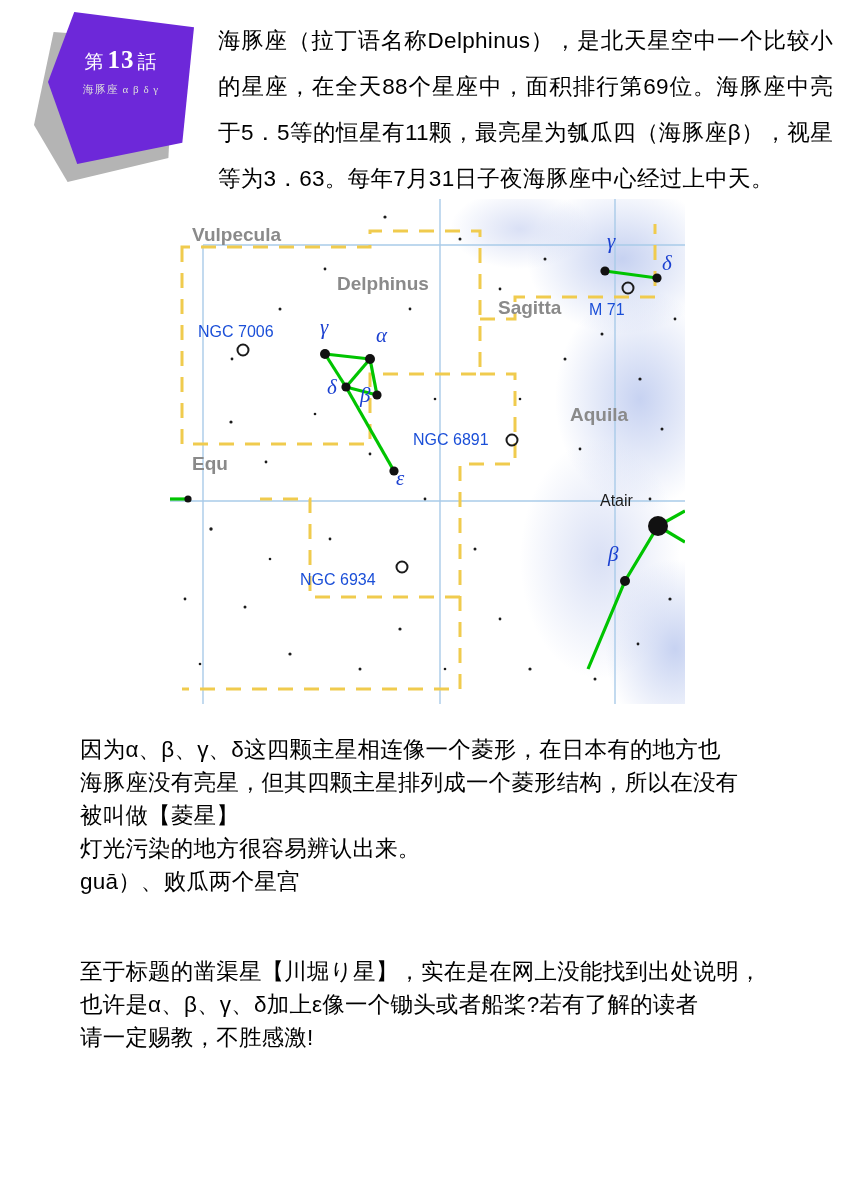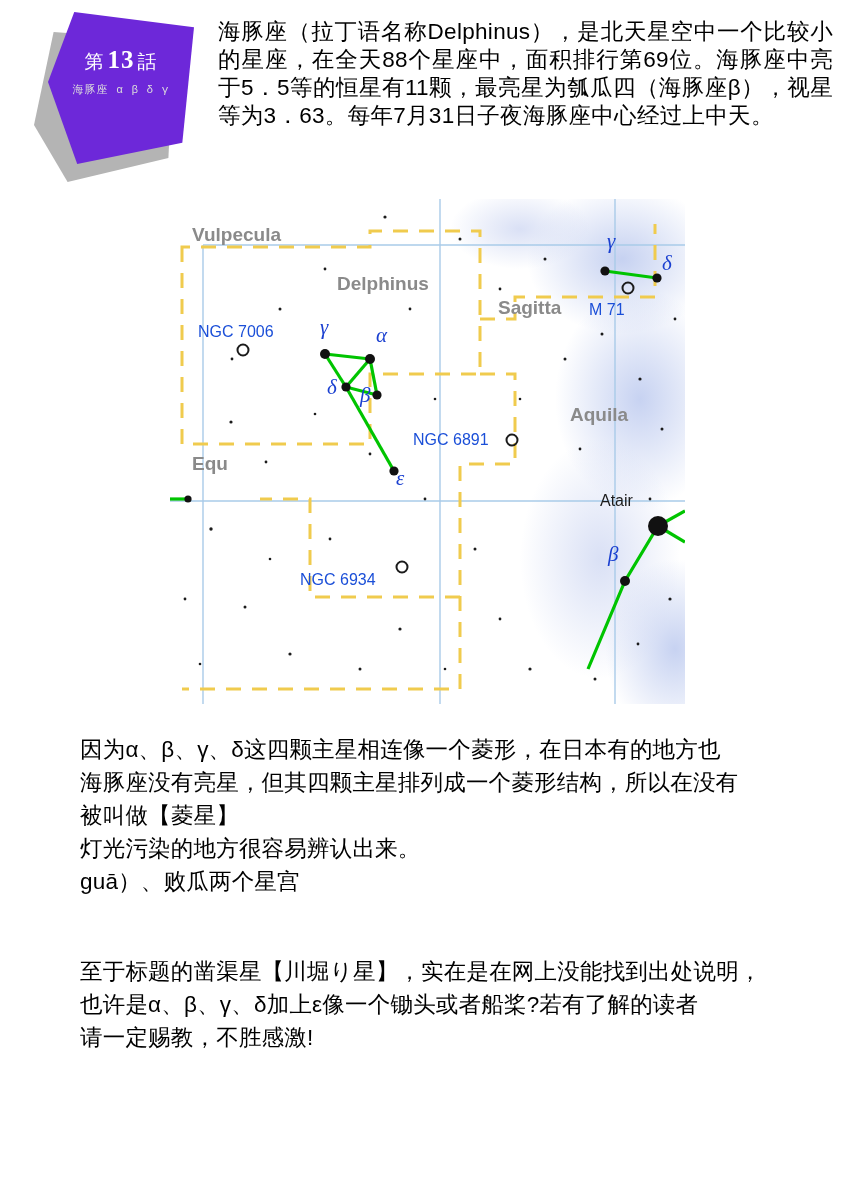--- a/index.html
+++ b/index.html
@@ -58,34 +58,34 @@
   }
   .badge-title {
     margin-top: 5px;
     font-family: "Liberation Serif", serif;
     font-size: 25px;
     font-weight: bold;
     letter-spacing: 2px;
   }
   .badge-sub {
     margin-top: 7px;
-    font-family: Liberation Mono, monospace;
+    font-family: Liberation Serif, serif;
     font-size: 11px;
     letter-spacing: 1px;
     color: #dcdcdc;
   }
 
   
   .intro {
     position: absolute;
     left: 218px;
     top: 18px;
     width: 615px;
     font-size: 22.5px;
-    line-height: 28px;
+    line-height: 46px;
     letter-spacing: 0.3px;
     text-align: justify;
   }
 
   
   .starmap {
     position: absolute;
     left: 170px;
     top: 199px;
     width: 515px;

